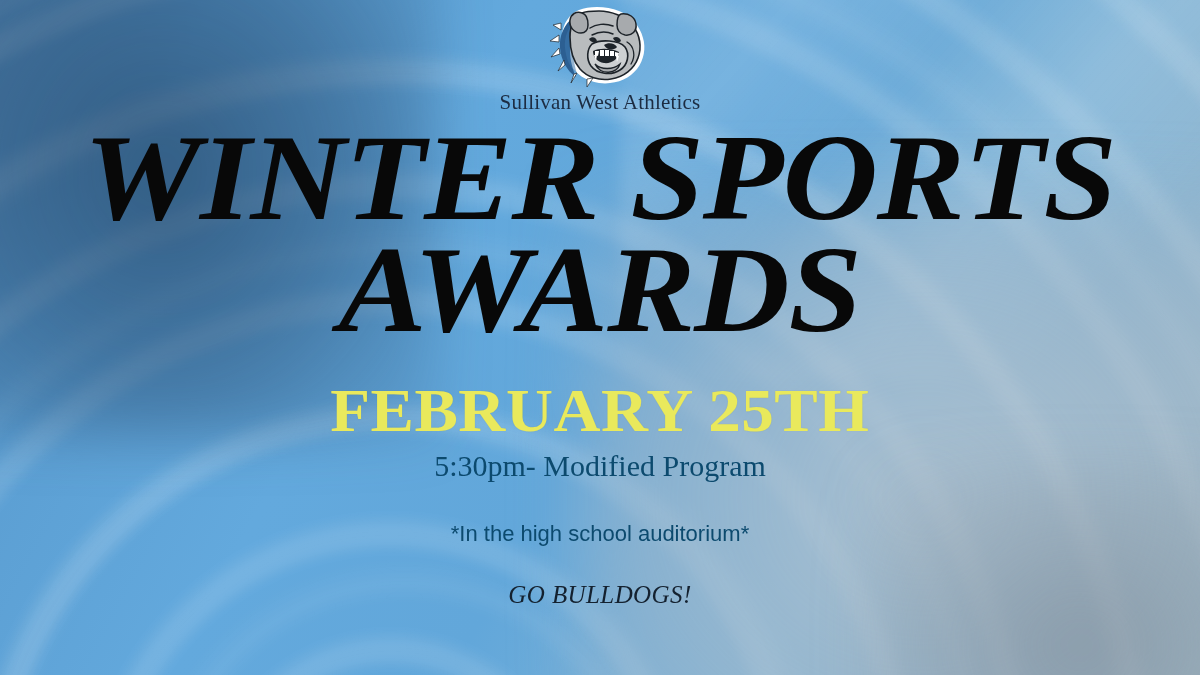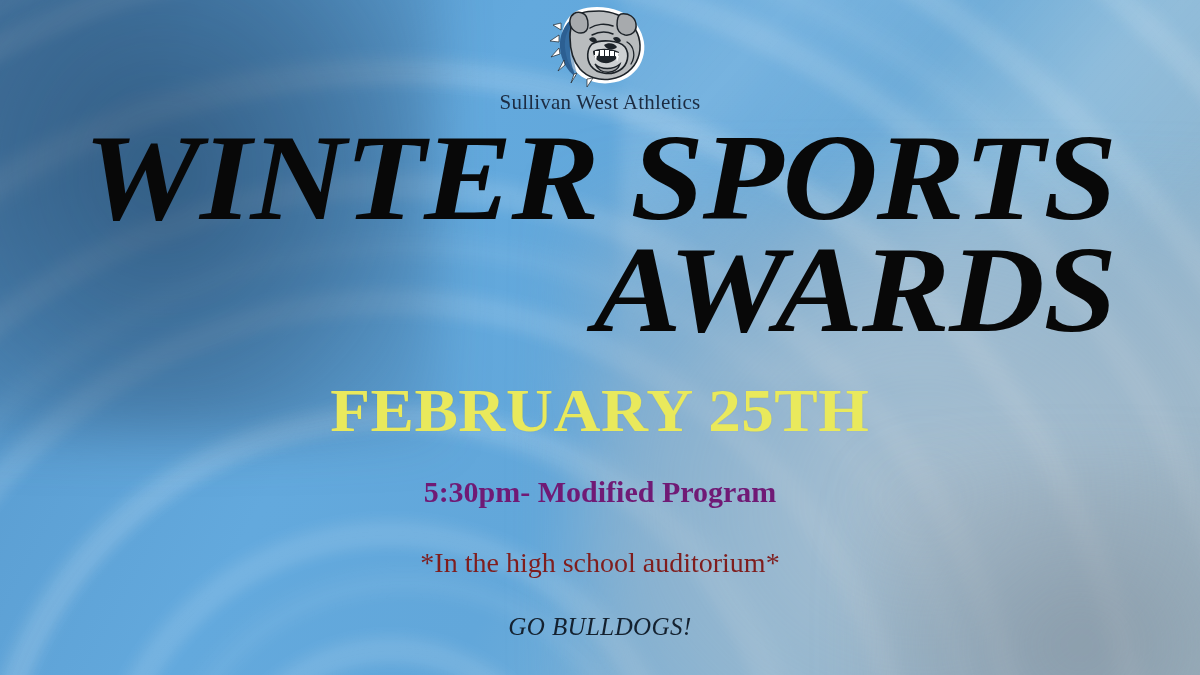--- a/index.html
+++ b/index.html
@@ -155,21 +155,21 @@
     font-size: 21px;
     font-weight: 400;
     letter-spacing: 0.2px;
     color: #1c2c42;
     font-family: "Liberation Serif", "DejaVu Serif", serif;
   }
 
   
   .headline {
     margin-top: 6px;
-    text-align: right;
+    text-align: center;
     color: #080808;
     font-family: "Liberation Serif", "DejaVu Serif", serif;
     font-weight: 700;
     font-style: italic;
     line-height: 0.93;
     letter-spacing: -1px;
   }
   .headline .ln1 {
     display: block;
     font-size: 116px;
@@ -192,35 +192,33 @@
     font-style: normal;
     color: #e9e95c;
     letter-spacing: 0.5px;
     transform: scaleX(1.05);
     font-family: "Liberation Serif", "DejaVu Serif", serif;
     text-shadow: 0 0 1px rgba(120,120,40,0.25);
   }
 
   
   .times {
-    margin-top: 26px;
     text-align: center;
-    color: #701a75;
+    color: #0c4a6e;
     font-size: 30px;
     line-height: 1.32;
     font-family: "Liberation Serif", "DejaVu Serif", serif;
-    font-weight: bold;
   }
   .times div { white-space: nowrap; }
 
   .venue {
     margin-top: 36px;
-    color: #7f1d1d;
-    font-size: 28px;
-    font-family: Liberation Serif, serif;
+    color: #0c4a6e;
+    font-size: 22px;
+    font-family: Liberation Sans, sans-serif;
   }
 
   .cheer {
     margin-top: 34px;
     color: #14212f;
     font-size: 25px;
     font-style: italic;
     letter-spacing: 0.4px;
     font-family: "Liberation Serif", "DejaVu Serif", serif;
   }

